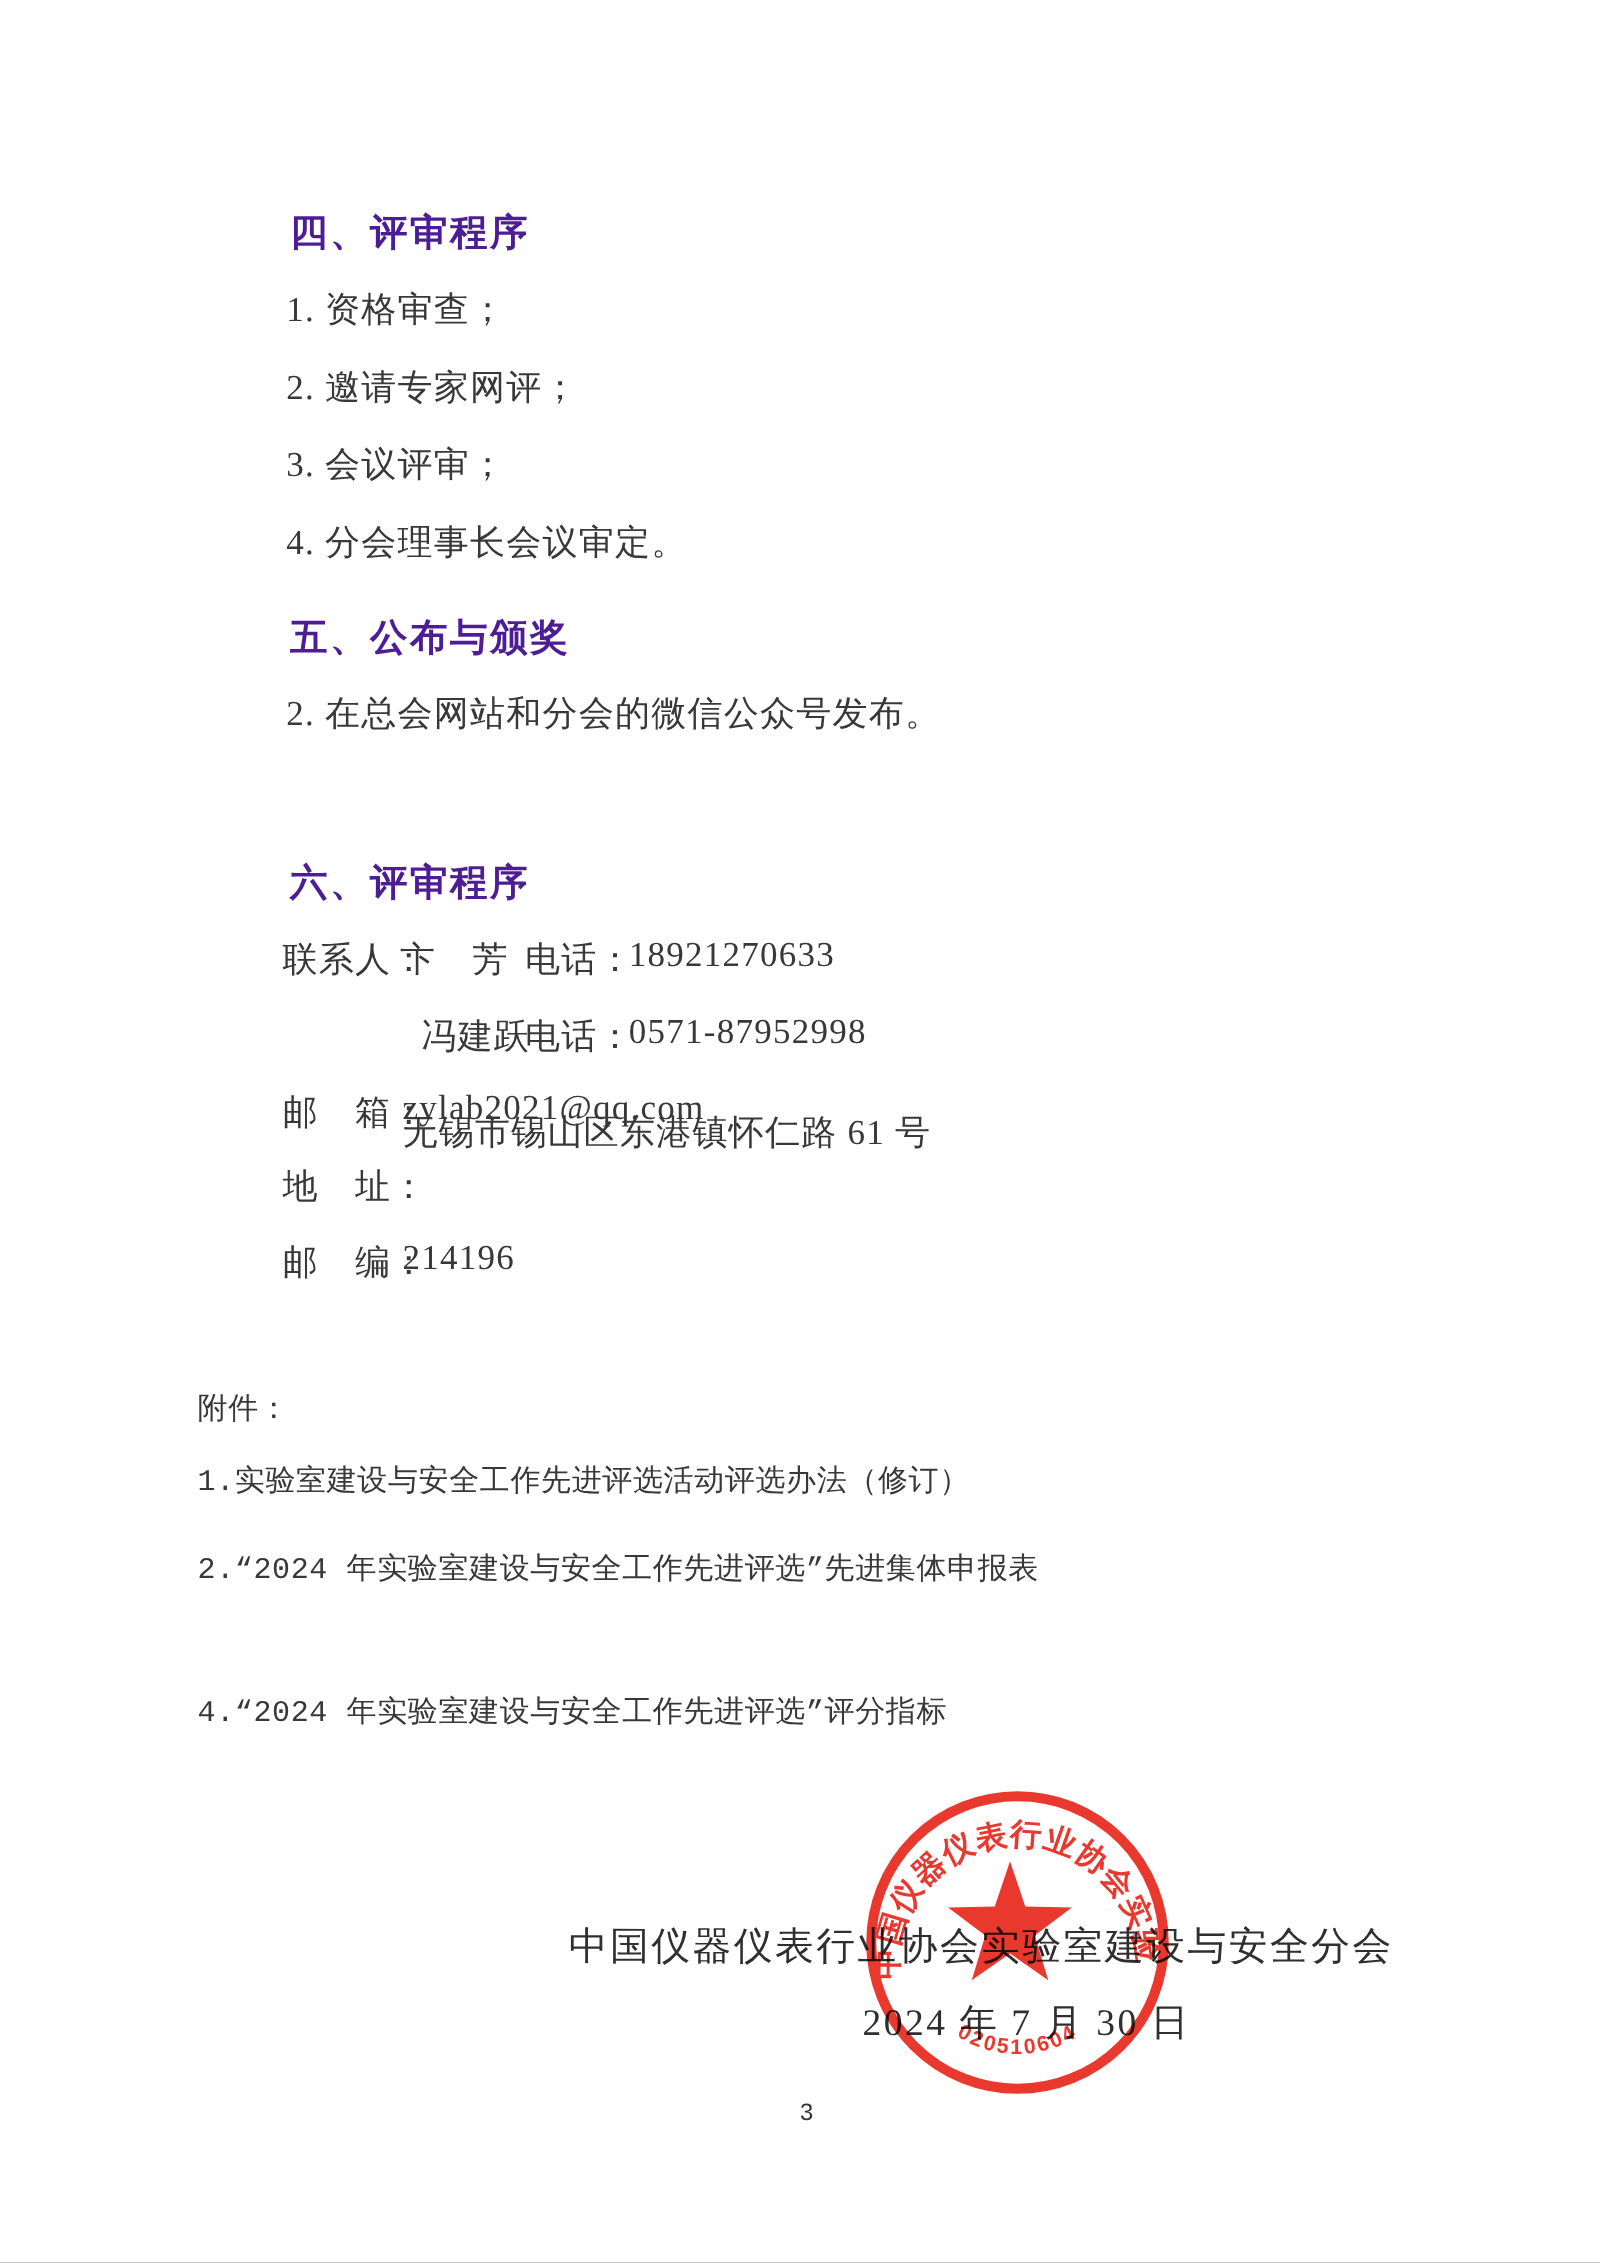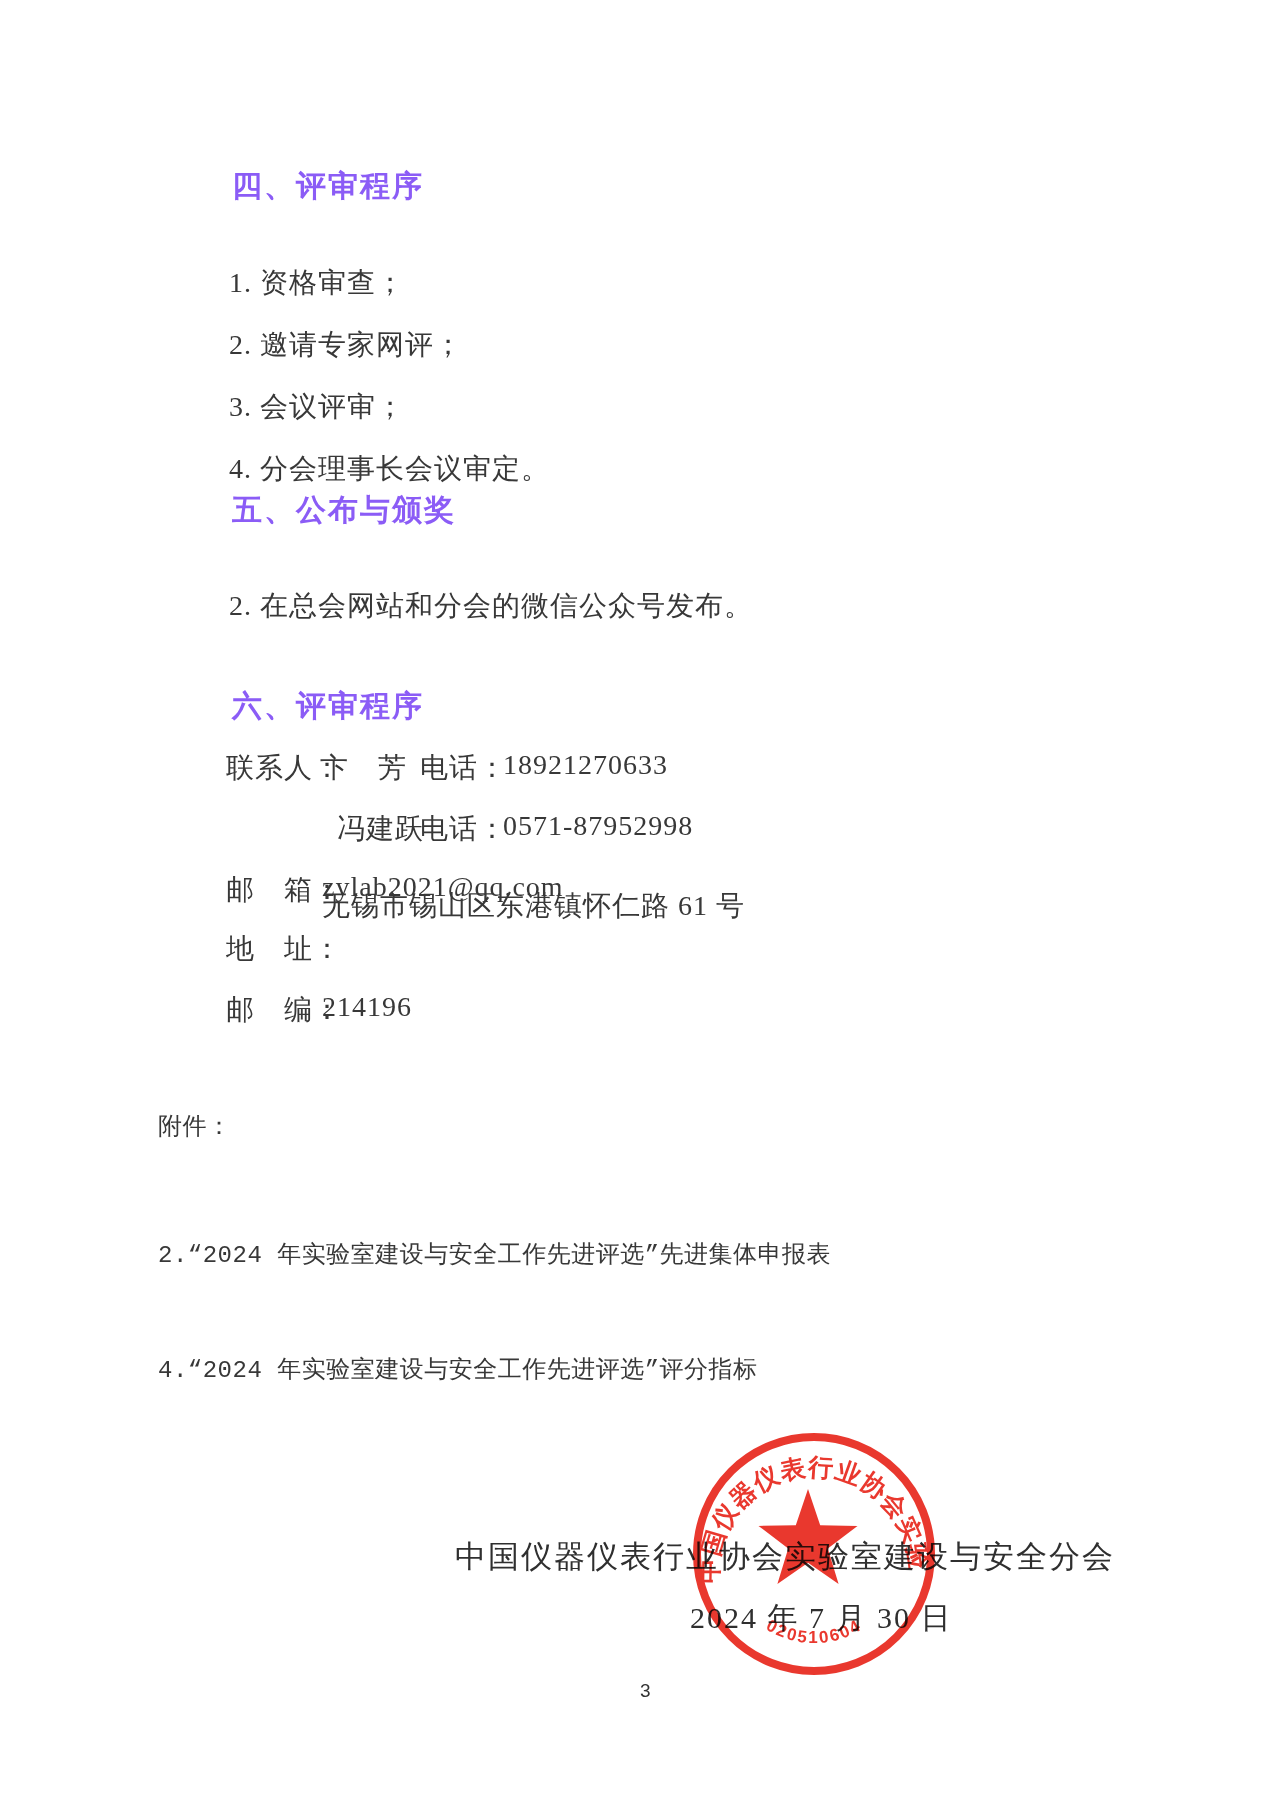--- a/index.html
+++ b/index.html
@@ -6,22 +6,22 @@
   .page{
     position:relative;
     width:1280px;height:1810px;
     margin:0 auto;
     background:#ffffff;
     overflow:hidden;
     font-family:"Liberation Serif","DejaVu Serif",serif;
     color:#383838;
   }
   .abs{position:absolute;white-space:nowrap;}
-  .body-line{font-size:28px;letter-spacing:1px;margin-top:35px;}
-  .sec-heading{font-size:30px;font-weight:700;color:#8b5cf6;letter-spacing:2px;}
+  .body-line{font-size:28px;letter-spacing:1px;}
+  .sec-heading{font-size:30px;font-weight:700;color:#4c1d95;letter-spacing:2px;}
   .contact-part{font-size:28px;letter-spacing:1px;}
   .att-line{font-size:24px;letter-spacing:0.5px;font-family:Liberation Mono, monospace;}
   .sig-line{font-size:31px;letter-spacing:2px;color:#2f2f2f;}
   .date-line{font-size:30px;letter-spacing:2px;color:#2f2f2f;}
   .page-num{font-size:19px;font-family:"Liberation Sans","DejaVu Sans",sans-serif;color:#333;}
   .seal{
     position:absolute;left:688px;top:1428px;width:252px;height:252px;
     mix-blend-mode:multiply;opacity:0.92;pointer-events:none;
   }
 </style>
@@ -53,20 +53,21 @@
   <span class="abs contact-part" style="left:226px;top:871px">邮　箱：</span>
   <span class="abs contact-part" style="left:322px;top:871px">zylab2021@qq.com</span>
 
   <span class="abs contact-part" style="left:226px;top:930px">地　址：</span>
   <span class="abs contact-part" style="left:322px;top:887px">无锡市锡山区东港镇怀仁路 61 号</span>
 
   <span class="abs contact-part" style="left:226px;top:991px">邮　编：</span>
   <span class="abs contact-part" style="left:322px;top:991px">214196</span>
 
   <div class="abs att-line" style="left:158px;top:1110px">附件：</div>
+  <div class="abs att-line" style="left:158px;top:1168px">1.实验室建设与安全工作先进评选活动评选办法（修订）</div>
   <div class="abs att-line" style="left:158px;top:1238px">2.“2024 年实验室建设与安全工作先进评选”先进集体申报表</div>
   <div class="abs att-line" style="left:158px;top:1353px">4.“2024 年实验室建设与安全工作先进评选”评分指标</div>
 
   <div class="abs sig-line" style="left:455px;top:1536px">中国仪器仪表行业协会实验室建设与安全分会</div>
   <div class="abs date-line" style="left:690px;top:1598px">2024 年 7 月 30 日</div>
 
   <svg class="seal" viewBox="0 0 252 252">
     <circle cx="126" cy="126" r="117" fill="none" stroke="#e8271c" stroke-width="8"></circle>
     <polygon fill="#e8271c" points="120,61 107.8,97.2 70.5,97.9 100.2,120.4 89.4,156.1 120,134.8 150.6,156.1 139.8,120.4 169.5,97.9 132.2,97.2"></polygon>
     <defs>

